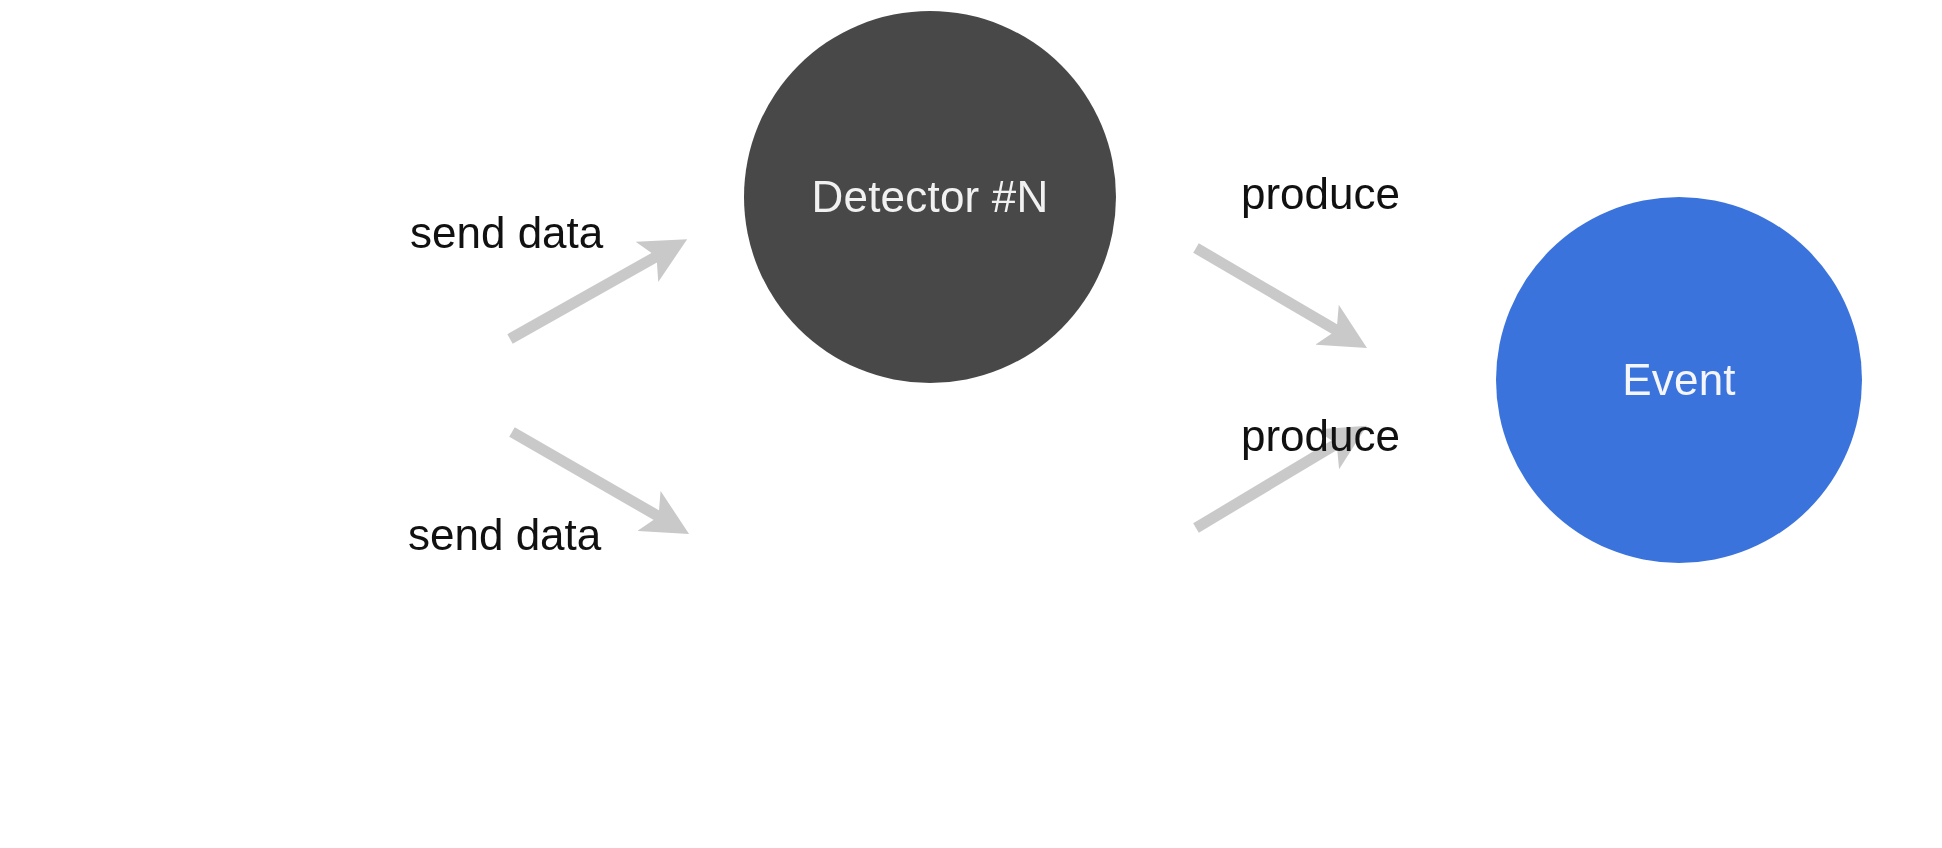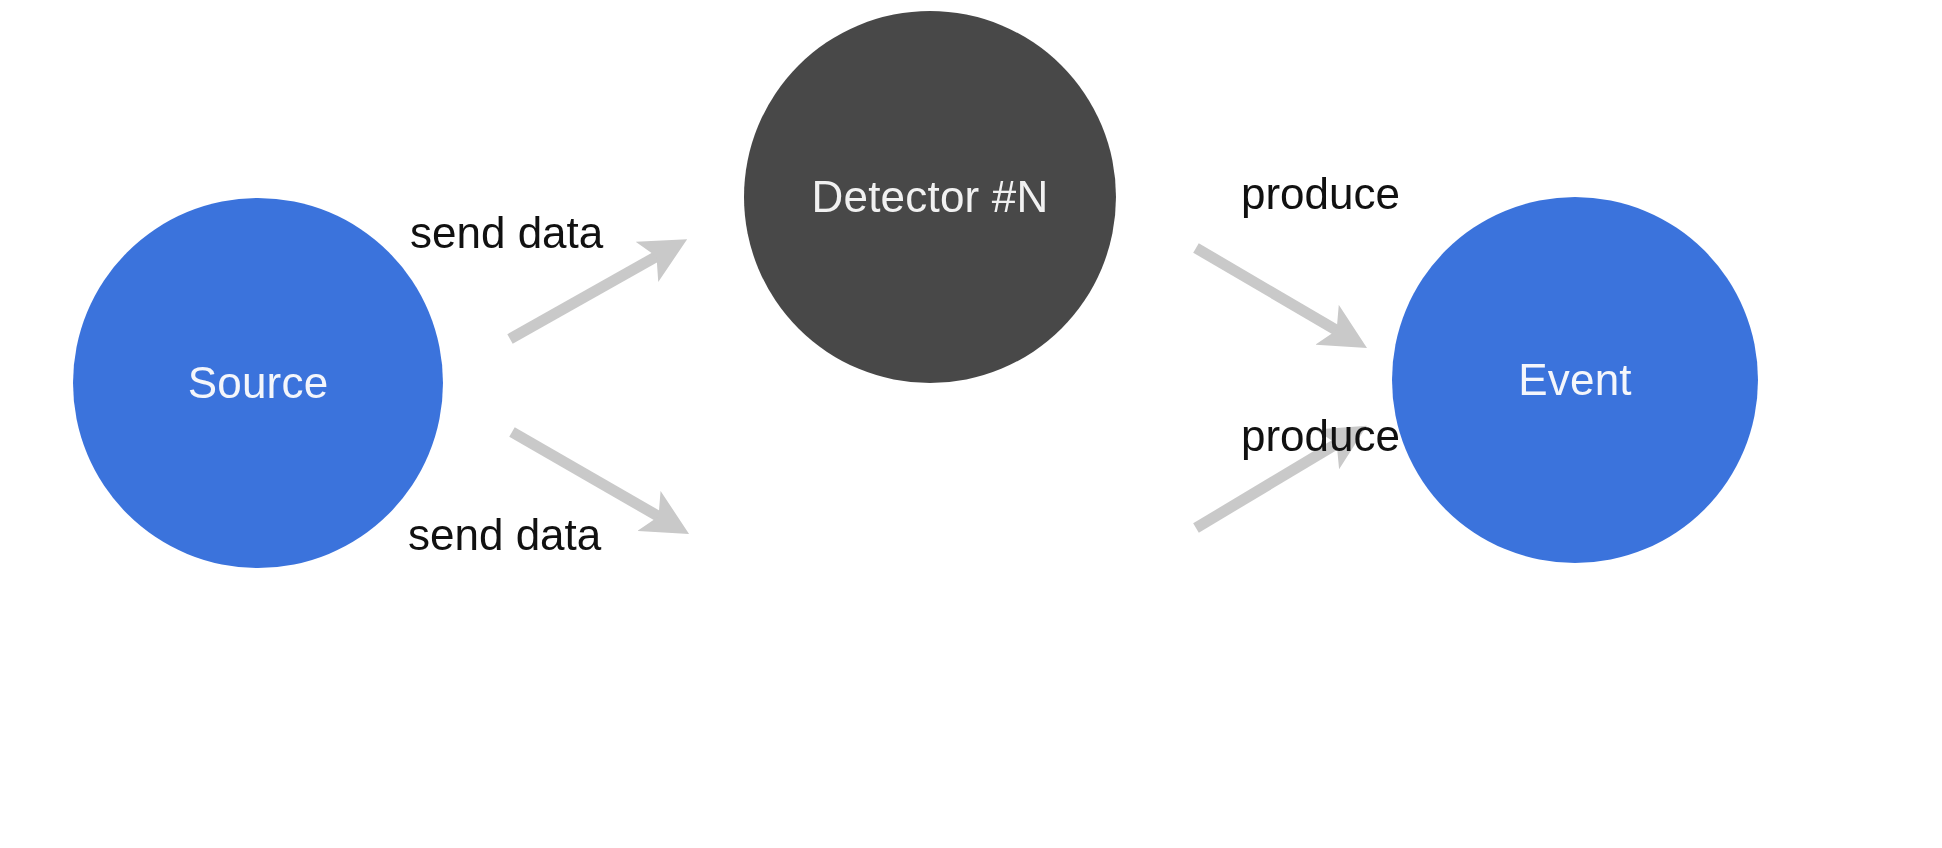--- a/index.html
+++ b/index.html
@@ -60,30 +60,27 @@
       <marker id="arrowhead" markerWidth="4.2" markerHeight="4.2" refX="2.2" refY="2.1" orient="auto" markerUnits="strokeWidth">
         <path d="M 0 0 L 4.2 2.1 L 0 4.2 L 1.0 2.1 z" fill="#c9c9c9"></path>
       </marker>
     </defs>
     <line x1="510" y1="339" x2="668" y2="250" stroke="#c9c9c9" stroke-width="11" stroke-linecap="butt" marker-end="url(#arrowhead)"></line>
     <line x1="512" y1="432" x2="670" y2="523" stroke="#c9c9c9" stroke-width="11" stroke-linecap="butt" marker-end="url(#arrowhead)"></line>
     <line x1="1196" y1="248" x2="1348" y2="337" stroke="#c9c9c9" stroke-width="11" stroke-linecap="butt" marker-end="url(#arrowhead)"></line>
     <line x1="1196" y1="528" x2="1348" y2="437" stroke="#c9c9c9" stroke-width="11" stroke-linecap="butt" marker-end="url(#arrowhead)"></line>
   </svg>
 
-  <div class="node blue" style="left:73px; top:198px; width:370px; height:370px; background:#3b73dc;">
-    <span class="node-label">Source</span>
-  </div>
 
   <div class="node dark" style="left:744px; top:11px; width:372px; height:372px; background:#484848;">
     <span class="node-label">Detector #N</span>
   </div>
 
 
-  <div class="node blue" style="left:1392px; top:197px; width:366px; height:366px; background:#3b73dc;">
+  <div class="node blue" style="left:1496px; top:197px; width:366px; height:366px; background:#3b73dc;">
     <span class="node-label">Event</span>
   </div>
 
   <div class="edge-label" style="left:410px; top:211px;">send data</div>
 
   <div class="edge-label" style="left:408px; top:513px;">send data</div>
 
   <div class="edge-label" style="left:1241px; top:172px;">produce</div>
 
   <div class="edge-label" style="left:1241px; top:414px;">produce</div>

